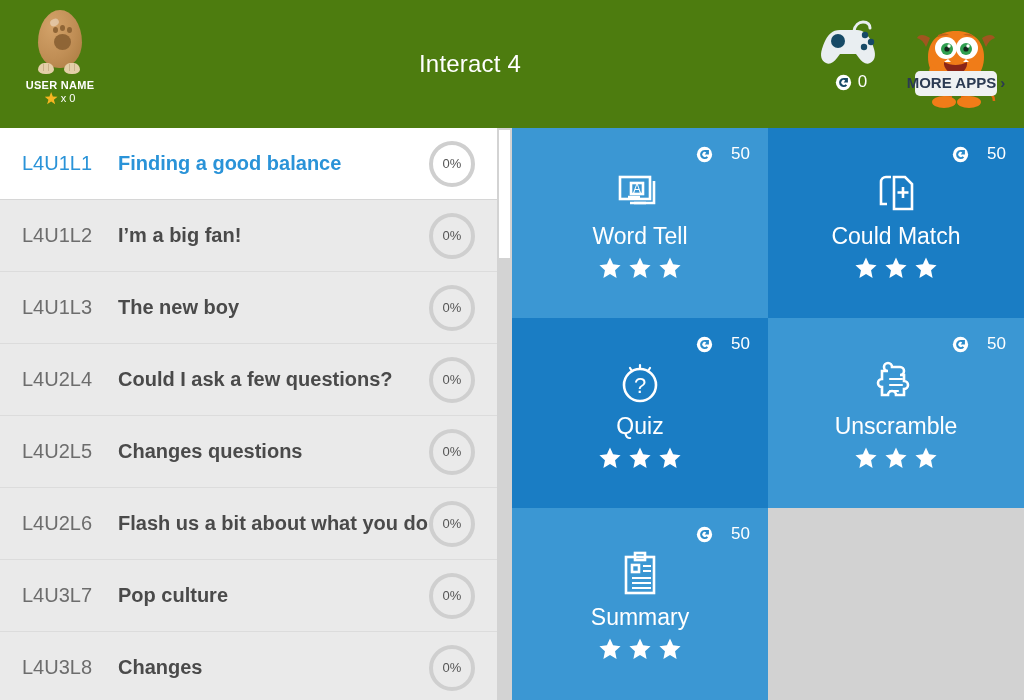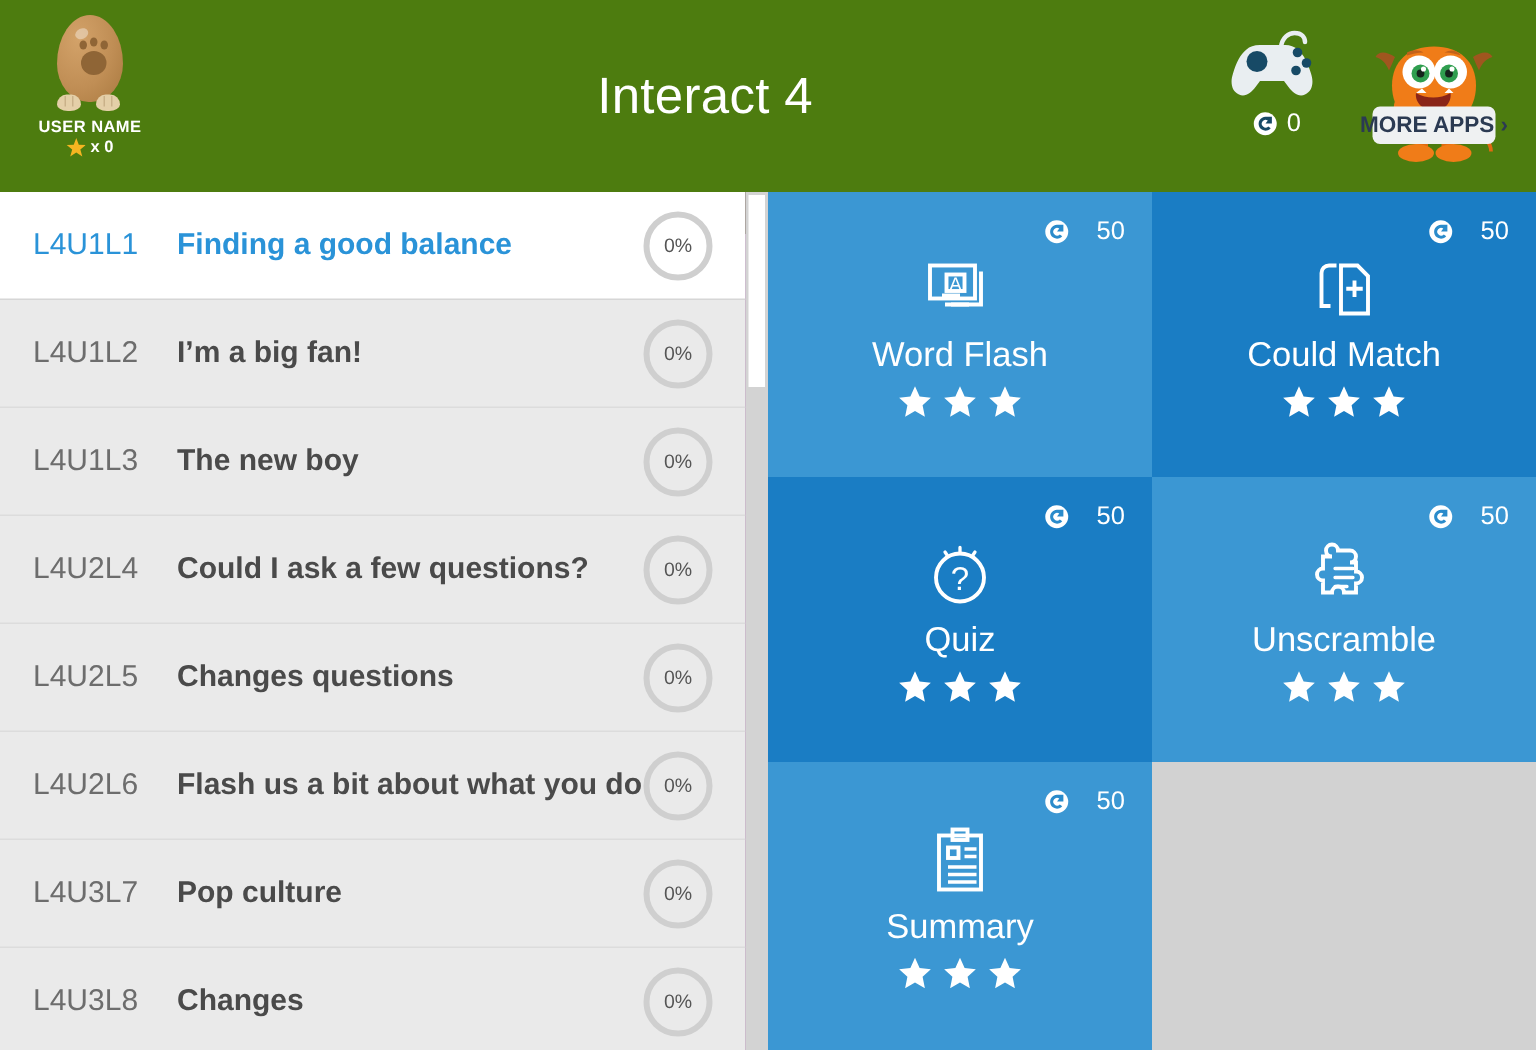--- a/index.html
+++ b/index.html
@@ -58,34 +58,34 @@
     position: absolute; top: 1px; width: 1px; height: 7px; background: #c9b189;
   }
   .foot .claw.c1 { left: 5px; }
   .foot .claw.c2 { left: 10px; }
   .user-name {
     color: #ffffff; font-size: 11px; font-weight: bold;
     letter-spacing: 0.3px; margin-top: 1px; line-height: 13px;
   }
   .user-score {
     display: flex; align-items: center; justify-content: center;
-    gap: 3px; color: #ffffff; font-size: 11px; font-weight: bold;
+    gap: 3px; color: #ffffff; font-size: 11px; font-weight: normal;
     line-height: 13px;
   }
   .star-gold {
     display: inline-block; width: 13px; height: 13px;
     background: #f5b521;
     clip-path: polygon(50% 0%, 63% 34%, 99% 36%, 71% 59%, 81% 95%, 50% 74%, 19% 95%, 29% 59%, 1% 36%, 37% 34%);
   }
 
   .app-title {
     position: absolute; left: 150px; top: 0;
     width: 640px; height: 128px;
     display: flex; align-items: center; justify-content: center;
-    color: #ffffff; font-size: 34px; font-weight: normal;
+    color: #ffffff; font-size: 24px; font-weight: normal;
     letter-spacing: 0.2px;
   }
 
   .games-block {
     position: absolute; left: 812px; top: 20px;
     width: 78px; text-align: center;
   }
   .gamepad { width: 72px; height: 46px; display: block; margin: 0 auto; }
   .coin-row {
     display: flex; align-items: center; justify-content: center;
@@ -96,21 +96,21 @@
   .more-apps {
     position: absolute; left: 906px; top: 16px;
     width: 100px; height: 98px;
   }
   .more-apps svg { width: 100px; height: 98px; display: block; }
 
   
   .lesson-panel {
     position: absolute; left: 0; top: 128px;
     width: 497px; height: 572px;
-    background: #701a75; overflow: hidden;
+    background: #c2410c; overflow: hidden;
   }
   .lesson-row {
     position: relative;
     height: 72px; display: flex; align-items: center;
     background: #eaeaea;
     border-bottom: 1px solid #dcdcdc;
     padding: 0 0 0 22px;
   }
   .lesson-row.active { background: #ffffff; border-bottom-color: #d6d6d6; }
   .lesson-code {
@@ -325,21 +325,21 @@
           <svg viewBox="0 0 52 52">
             <g fill="none" stroke="#fff" stroke-width="2.6">
               <path d="M14 30h12M20 36h12"></path>
               <rect x="6" y="10" width="30" height="22"></rect>
               <rect x="17" y="16" width="12" height="11"></rect>
             </g>
             <text x="23" y="26" text-anchor="middle" fill="#fff" font-family="Liberation Sans, sans-serif" font-size="12">A</text>
             <path fill="none" stroke="#fff" stroke-width="2.6" d="M40 14v22H16"></path>
           </svg>
         </div>
-        <div class="tile-label">Word Flash</div>
+        <div class="tile-label">Word Tell</div>
         <div class="stars">
           <span class="star-w"></span>
           <span class="star-w"></span>
           <span class="star-w"></span>
         </div>
       </div>
       <div class="tile dark">
         <div class="tile-coin">
           <svg class="coin-ic" viewBox="0 0 20 20">
             <circle cx="10" cy="10" r="9" fill="#ffffff"></circle>

